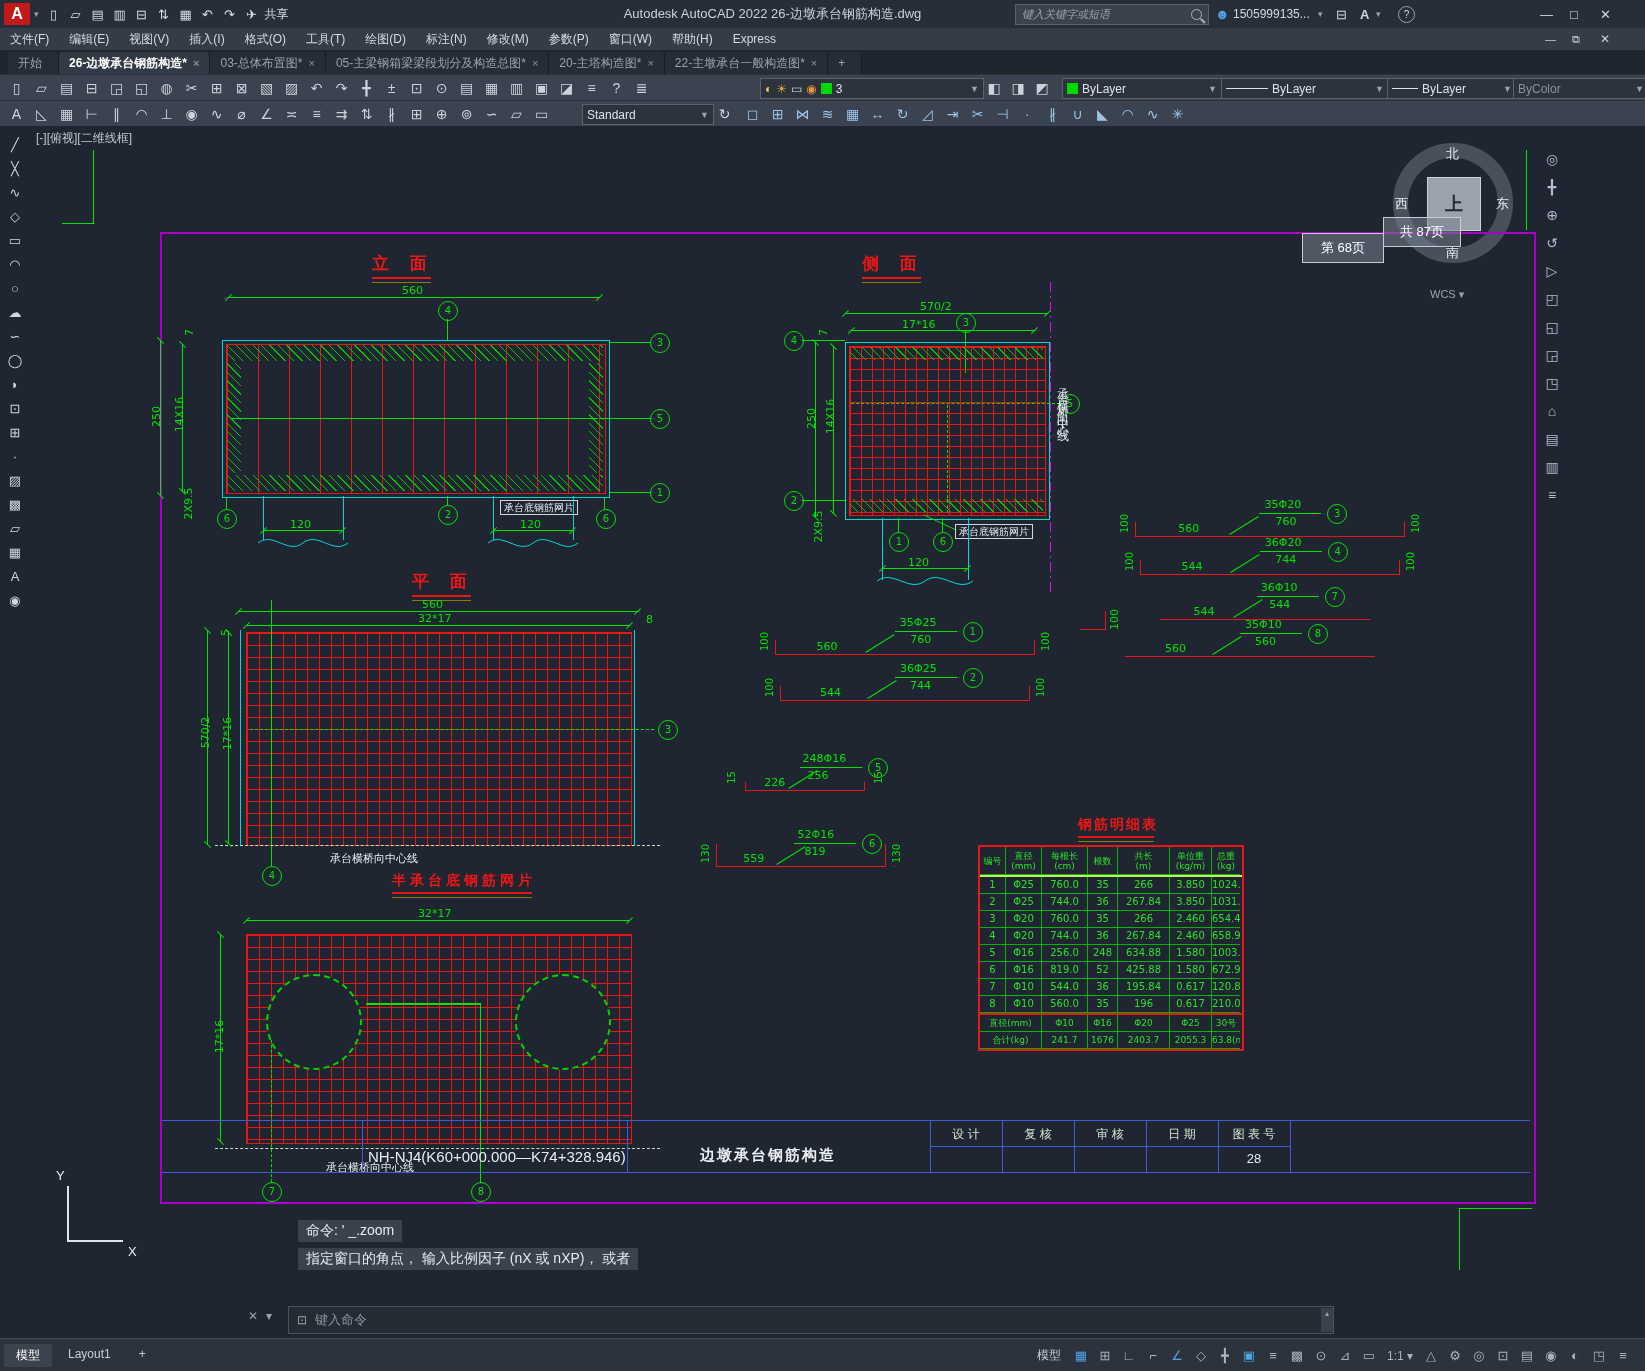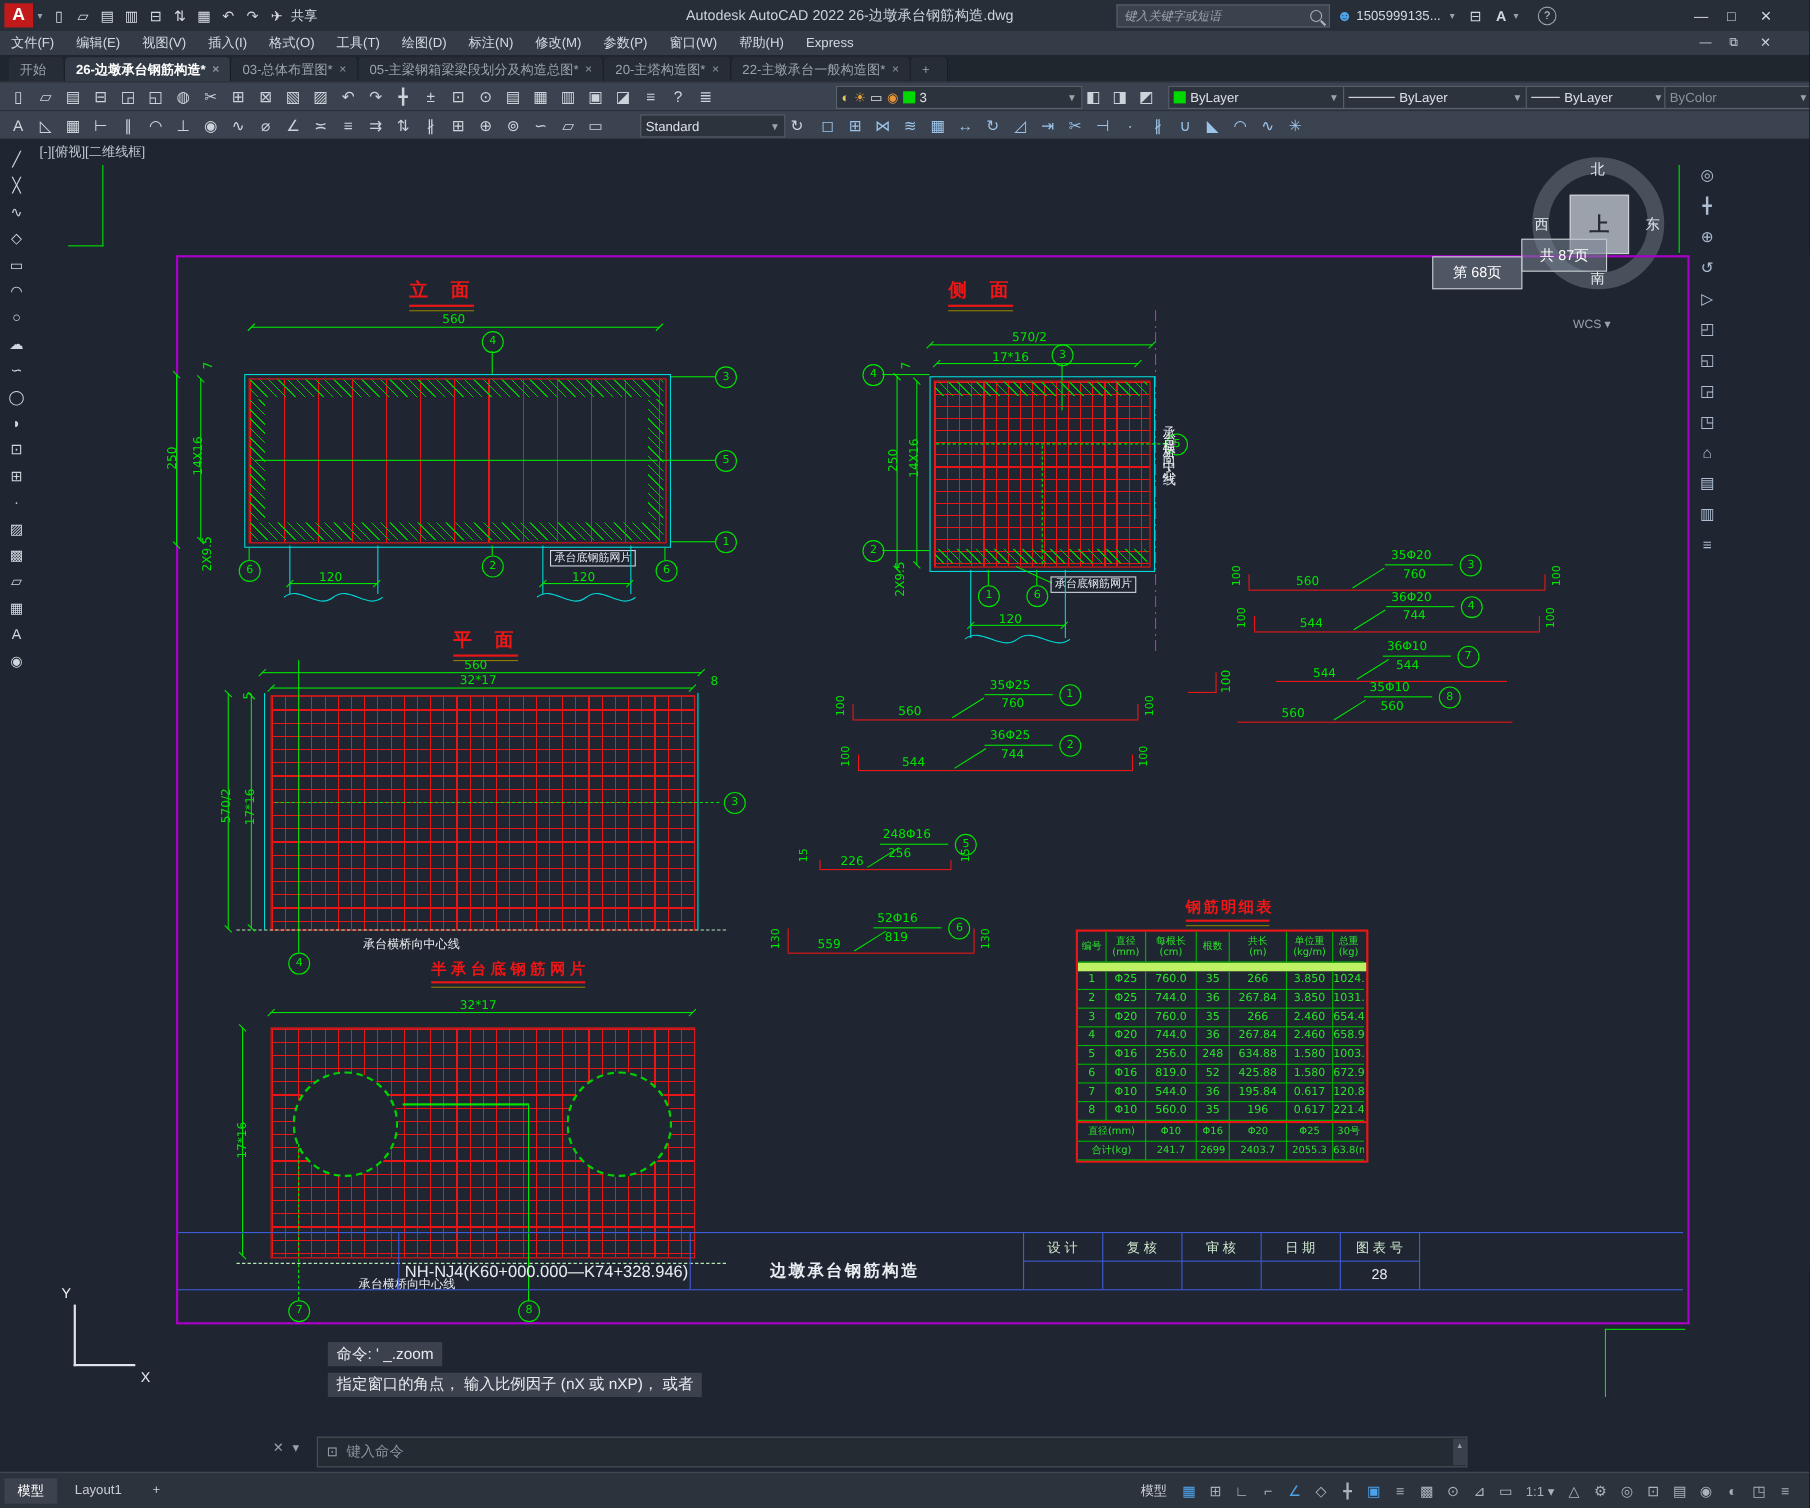--- a/index.html
+++ b/index.html
@@ -85,21 +85,21 @@
   .bars>div:nth-child(6){left:1140px;top:534px;width:260px}
   .bars>div:nth-child(7){left:1160px;top:579px;width:210px}
   .bars>div:nth-child(8){left:1125px;top:616px;width:250px}
   .bars>div:nth-child(3) .tick{top:32px;height:8px}
   .bars>div:nth-child(4) .tick{top:18px;height:22px}
   .bars>div:nth-child(7) .tick,.bars>div:nth-child(7) .bend,
   .bars>div:nth-child(8) .tick,.bars>div:nth-child(8) .bend{display:none}
   
   #rtable{position:absolute;left:978px;top:845px;width:262px;border:2px solid #e81616;background:#1f2631}
   .trow{display:grid;grid-template-columns:26px 36px 46px 30px 52px 42px 28px}
-  .trow.hd{height:28px;border-bottom:8px solid #bef264}
+  .trow.hd{height:28px;border-bottom:2px solid #bef264}
   .trow.dr{height:17px}
   .tfoot .trow{grid-template-columns:62px 46px 30px 52px 42px 28px;height:17px}
   .tfoot{border-top:2px solid #e81616}
   .tc{border-right:1px solid #00b400;border-bottom:1px solid #00b400;color:#2ce02c;
       font:10px/16px "DejaVu Sans",sans-serif;text-align:center;overflow:hidden}
   .trow .tc:last-child{border-right:none}
   .th{display:flex;flex-direction:column;align-items:center;justify-content:center;font-size:9px;line-height:10px}
   
   #notes{position:absolute;left:1340px;top:952px;width:205px;color:#e9edf2;font-size:11px}
   #notes .nl{line-height:19px;white-space:pre}
@@ -745,38 +745,38 @@
         <span class="tc">0.617</span>
         <span class="tc">120.8</span>
       </div>
         <div class="trow dr">
         <span class="tc">8</span>
         <span class="tc">Φ10</span>
         <span class="tc">560.0</span>
         <span class="tc">35</span>
         <span class="tc">196</span>
         <span class="tc">0.617</span>
-        <span class="tc">221.4</span>
+        <span class="tc">210.0</span>
       </div>
       </div>
     <div class="tfoot">
       <div class="trow">
 
       <span class="tc" style="font-size:9px">直径(mm)</span>
           <span class="tc" style="font-size:9px">Φ10</span>
           <span class="tc" style="font-size:9px">Φ16</span>
           <span class="tc" style="font-size:9px">Φ20</span>
           <span class="tc" style="font-size:9px">Φ25</span>
           <span class="tc" style="font-size:9px">30号混凝土</span>
         </div>
       <div class="trow">
 
       <span class="tc" style="font-size:9px">合计(kg)</span>
           <span class="tc" style="font-size:9px">241.7</span>
-          <span class="tc" style="font-size:9px">2699</span>
+          <span class="tc" style="font-size:9px">1676</span>
           <span class="tc" style="font-size:9px">2403.7</span>
           <span class="tc" style="font-size:9px">2055.3</span>
           <span class="tc" style="font-size:9px">63.8(m³)</span>
         </div>
     </div>
   </div>
 
 
   <div>
     <div class="ln bh" style="left:162px;top:1120px;width:1368px"></div>

